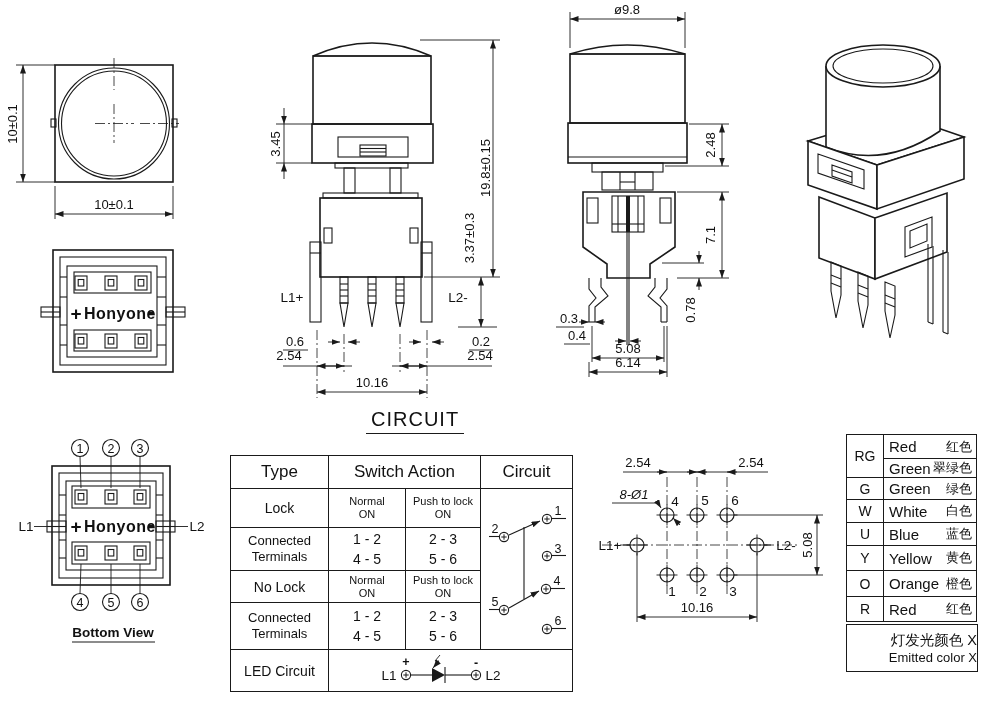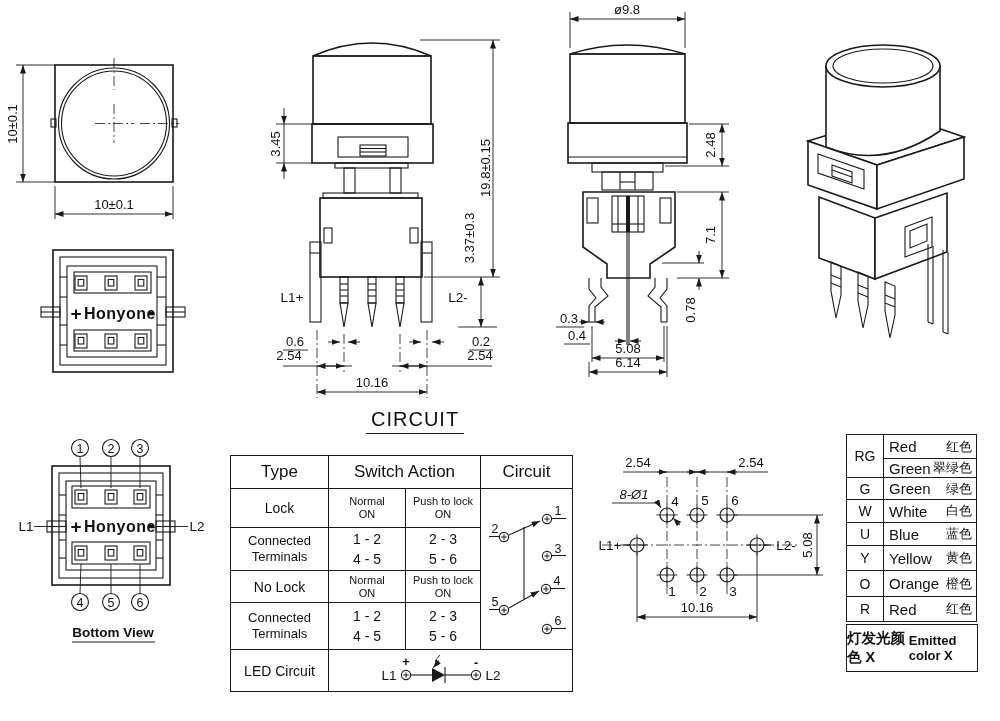--- a/index.html
+++ b/index.html
@@ -26,21 +26,21 @@
   .sm{font-size:11px;line-height:13px;}
   .cn2{font-size:13px;line-height:16px;}
   .vals{font-size:14px;line-height:20px;}
   .colortable{position:absolute;left:846px;top:434px;border-collapse:collapse;table-layout:fixed;}
   .colortable td{border:1.5px solid #1a1a1a;padding:0;vertical-align:middle;}
   .codecell{text-align:center;font-size:14px;}
   .colorcell{display:flex;justify-content:space-between;align-items:center;padding:0 4px 0 5px;}
   .en{font-size:15px;}
   .cn{font-size:13px;}
   .cfooter{position:absolute;left:846px;top:624px;width:130px;height:46px;border:1.6px solid #1a1a1a;
-           display:flex;flex-direction:row;justify-content:center;align-items:center;font-weight:bold;}
+           display:flex;flex-direction:column;justify-content:center;align-items:flex-end;}
   .cfooter .l1{font-size:14.5px;}
   .cfooter .l2{font-size:13px;}
 </style>
 </head>
 <body>
 
 <div class="canvas">
 
   <svg width="0" height="0" style="position:absolute">
     <defs>

